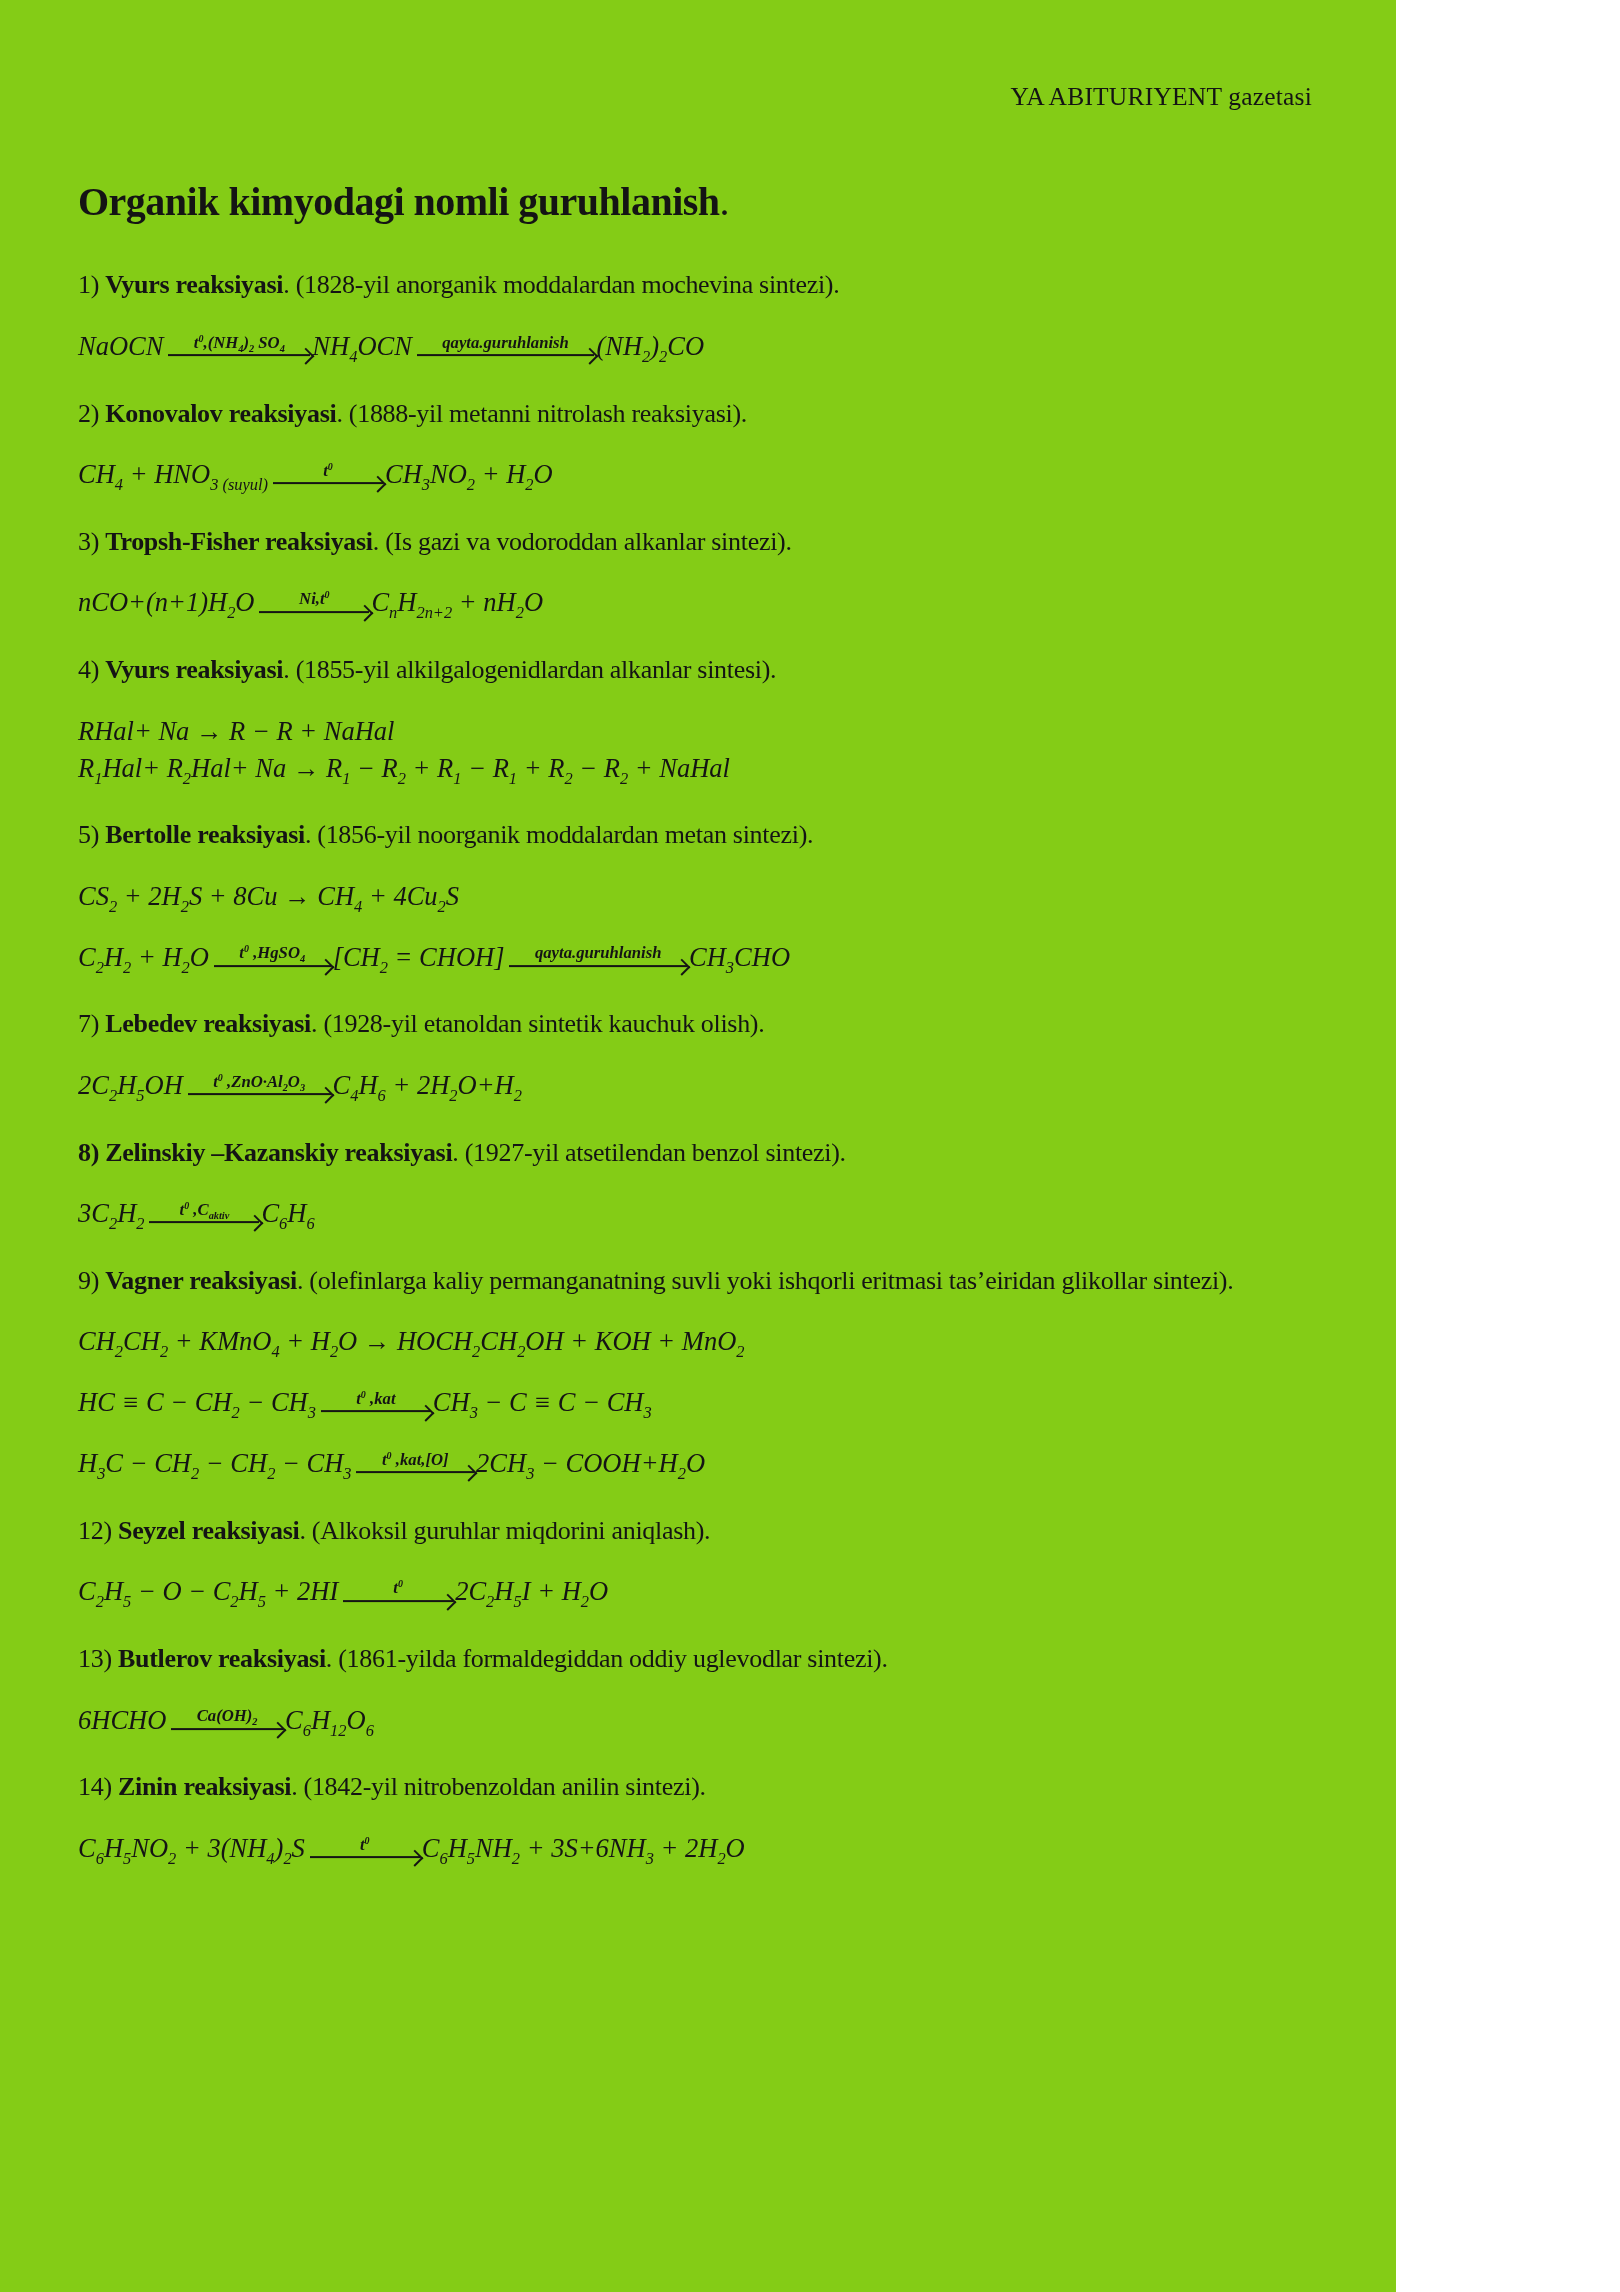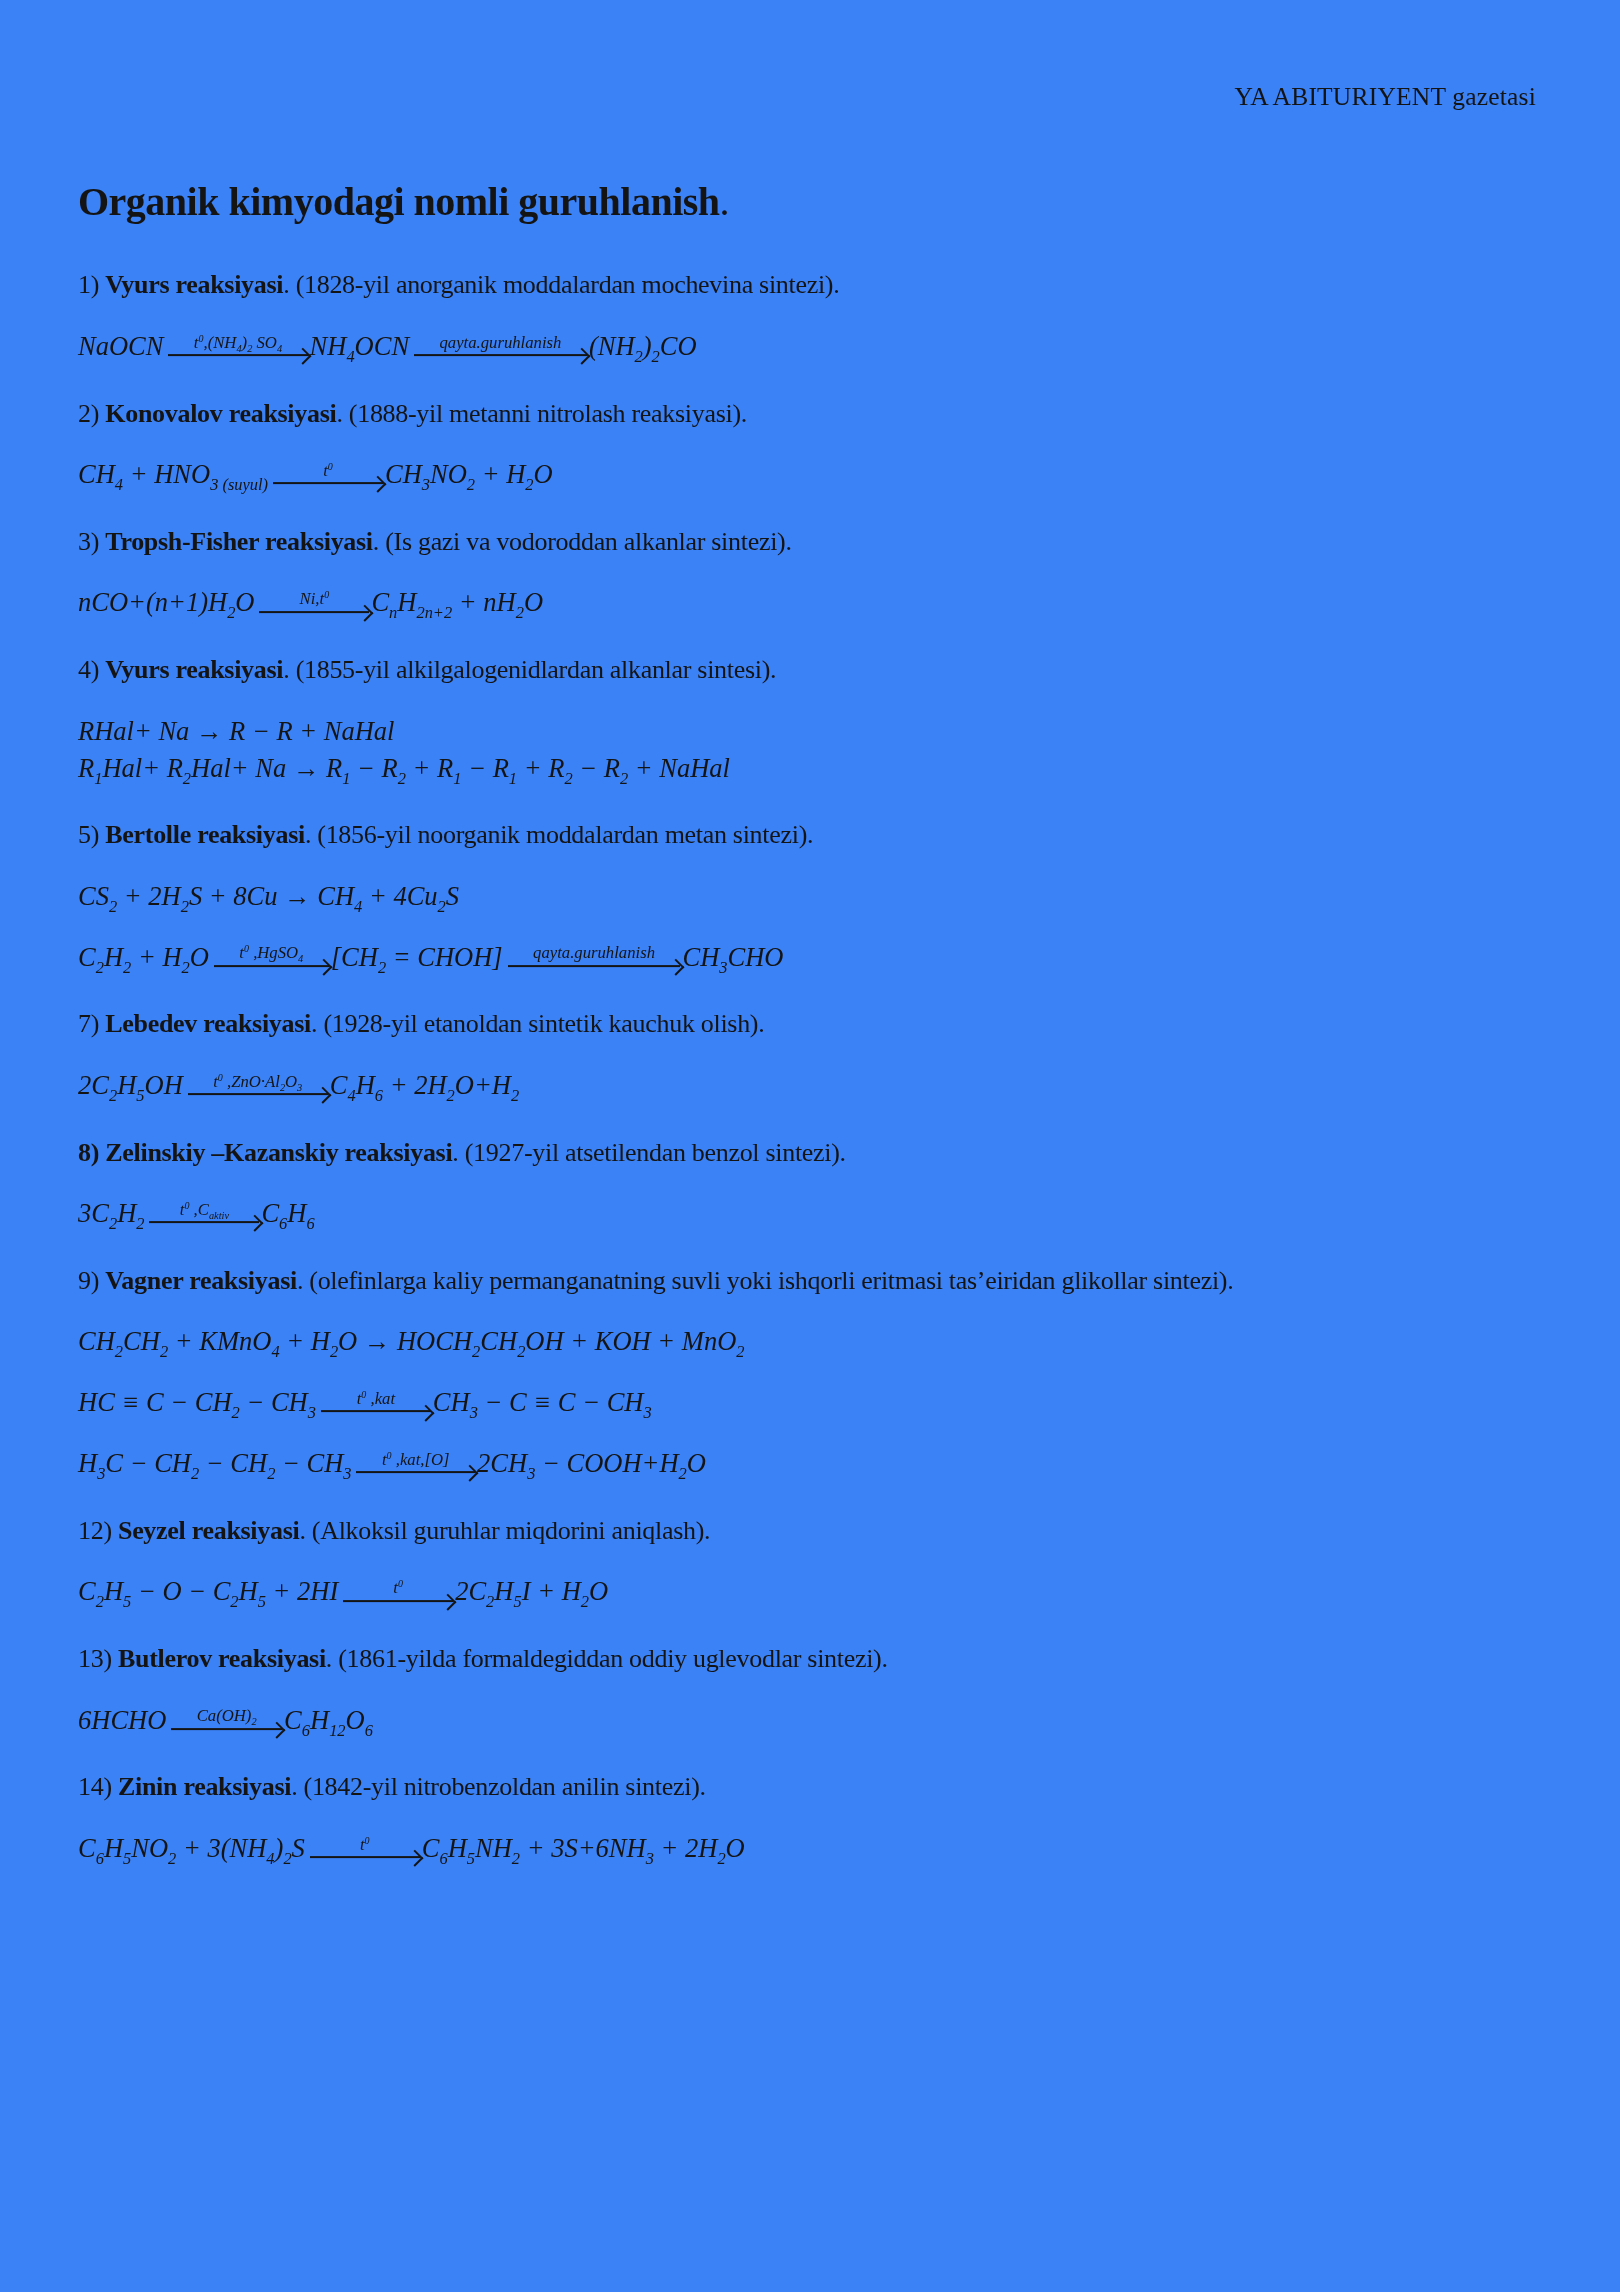--- a/index.html
+++ b/index.html
@@ -1,19 +1,19 @@
 <!DOCTYPE html>
 <html><head>
 <meta charset="utf-8">
 <style>
   html,body{margin:0;padding:0;background:#ffffff;}
   .page{
-    width:1620px;height:2293px;box-sizing:border-box;
+    width:1396px;height:2293px;box-sizing:border-box;
     padding:82px 84px 19.6px 78px;
-    background:#3b82f6;color:#141414;
+    background:#84cc16;color:#141414;
     font-family:"Liberation Serif", serif;
     overflow:hidden;position:relative;
   }
   .header{
     text-align:right;font-size:25.5px;line-height:1.15;letter-spacing:0.2px;
   }
   .title{
     margin:69px 0 0 0;font-size:40px;font-weight:700;letter-spacing:-0.5px;line-height:1.1;
   }
   .title-dot{font-weight:400;}
@@ -25,21 +25,21 @@
   .heading.bold-num .num{font-weight:700;}
   .eq-line{
     margin:29px 0 0 0;font-size:26.5px;font-style:italic;line-height:1.2;
     white-space:nowrap;letter-spacing:0;
   }
   .eq-line + .eq-line{margin-top:5px;}
   .sb{font-size:62%;vertical-align:-0.42em;line-height:0;}
   .sp{font-size:60%;vertical-align:0.6em;line-height:0;}
   .rxn-arrow{
     display:inline-flex;flex-direction:column;justify-content:flex-end;align-items:stretch;
-    vertical-align:middle;min-width:110px;margin:0 2px 0 4.9px;transform:translateY(-3.9px);
+    vertical-align:middle;min-width:110px;margin:0 2px 0 4.9px;transform:translateY(-3.9px);font-weight:bold;
   }
   .rxn-arrow-label{
     font-size:16.7px;line-height:1.05;text-align:center;align-self:center;
     padding:0 25.5px 2.9px 25.5px;white-space:nowrap;
   }
   .rxn-arrow-line{
     display:block;height:0;border-top:2px solid #141414;position:relative;width:100%;
   }
   .rxn-arrow-line::after{
     content:"";position:absolute;right:-1px;top:-5.9px;width:9.8px;height:9.8px;

